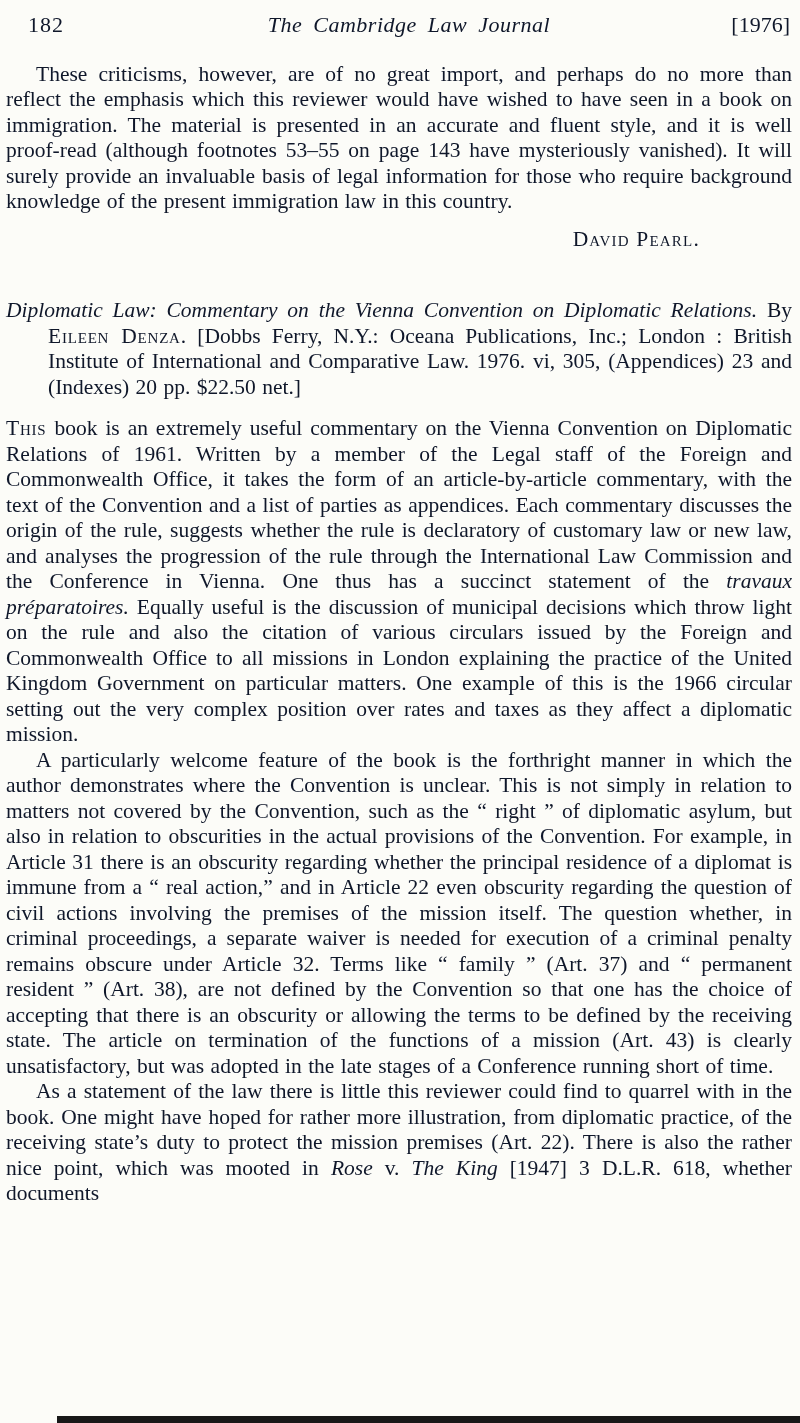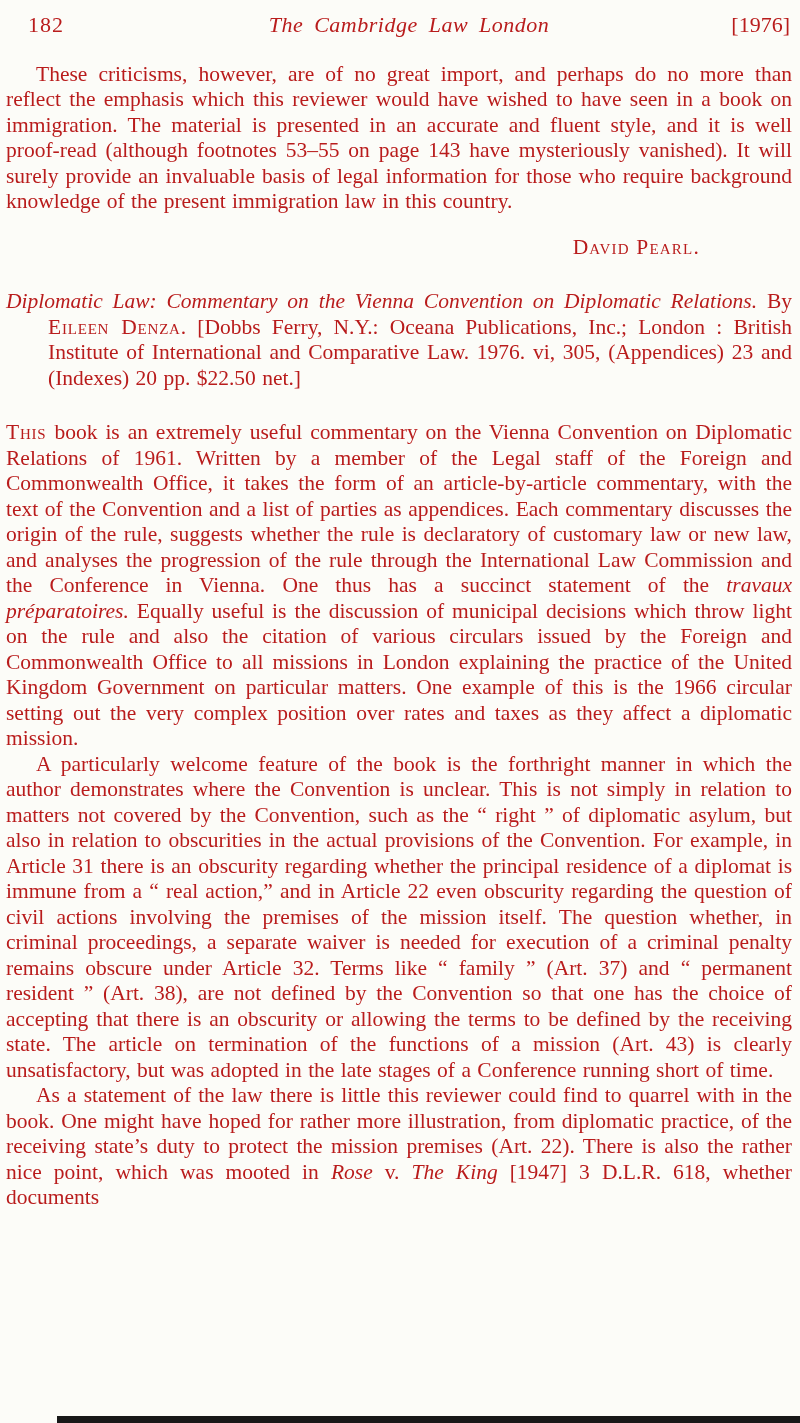--- a/index.html
+++ b/index.html
@@ -3,21 +3,21 @@
 <meta charset="utf-8">
 <style>
   * { margin: 0; padding: 0; box-sizing: border-box; }
   html, body { width: 800px; background: #f4f4f0; }
   .page {
     position: relative;
     width: 800px;
     height: 1423px;
     overflow: hidden;
     background: #fcfcf8;
-    color: #b91c1c;
+    color: #0f172a;
     font-family: "Liberation Serif", "DejaVu Serif", serif;
     font-size: 21.5px;
     line-height: 25.5px;
     padding: 10px 8px 0 6px;
     text-rendering: optimizeLegibility;
   }
   .page-header {
     display: grid;
     grid-template-columns: 1fr auto 1fr;
     align-items: baseline;
@@ -34,52 +34,52 @@
   }
   .year-bracket { justify-self: end; }
   p.body-text {
     text-align: justify;
     word-spacing: 1px;
   }
   p.indent { text-indent: 30px; font-family: Liberation Serif, serif; }
   .signature {
     text-align: right;
     padding-right: 92px;
-    margin-top: 20px;
+    margin-top: 12px;
     font-variant: small-caps;
     letter-spacing: 1.2px;
   }
   .book-heading {
-    margin-top: 29px;
+    margin-top: 46px;
     padding-left: 42px;
     text-indent: -42px;
     text-align: justify;
     word-spacing: 1px;
   }
-  .review-start { margin-top: 29px; }
+  .review-start { margin-top: 16px; }
   .run-normal { font-style: normal; }
   .run-italic { font-style: italic; }
   .run-smallcaps { font-variant: small-caps; letter-spacing: 0.8px; }
   .scan-edge {
     position: absolute;
     left: 57px;
     right: 0;
     bottom: 0;
     height: 7px;
     background: #181818;
   }
 </style>
 </head>
 <body>
 
 <div class="page">
 
   <header class="page-header">
     <span class="page-num">182</span>
-    <span class="journal-title">The Cambridge Law London</span>
+    <span class="journal-title">The Cambridge Law Journal</span>
     <span class="year-bracket">[1976]</span>
   </header>
 
   <p class="body-text indent">These criticisms, however, are of no great import, and perhaps do no more than reflect the emphasis which this reviewer would have wished to have seen in a book on immigration. The material is presented in an accurate and fluent style, and it is well proof-read (although footnotes 53–55 on page 143 have mysteriously vanished). It will surely provide an invaluable basis of legal information for those who require background knowledge of the present immigration law in this country.</p>
 
   <p class="signature">David Pearl.</p>
 
   <p class="book-heading"><span class="run-italic">Diplomatic Law: Commentary on the Vienna Convention on Diplomatic Relations.</span><span class="run-normal"> By </span><span class="run-smallcaps">Eileen Denza</span><span class="run-normal">. [Dobbs Ferry, N.Y.: Oceana Publications, Inc.; London : British Institute of International and Comparative Law. 1976. vi, 305, (Appendices) 23 and (Indexes) 20 pp. $22.50 net.]</span></p>
 
   <p class="body-text review-start"><span class="run-smallcaps">This</span><span class="run-normal"> book is an extremely useful commentary on the Vienna Convention on Diplomatic Relations of 1961. Written by a member of the Legal staff of the Foreign and Commonwealth Office, it takes the form of an article-by-article commentary, with the text of the Convention and a list of parties as appendices. Each commentary discusses the origin of the rule, suggests whether the rule is declaratory of customary law or new law, and analyses the progression of the rule through the International Law Commission and the Conference in Vienna. One thus has a succinct statement of the </span><span class="run-italic">travaux préparatoires.</span><span class="run-normal"> Equally useful is the discussion of municipal decisions which throw light on the rule and also the citation of various circulars issued by the Foreign and Commonwealth Office to all missions in London explaining the practice of the United Kingdom Government on particular matters. One example of this is the 1966 circular setting out the very complex position over rates and taxes as they affect a diplomatic mission.</span></p>

